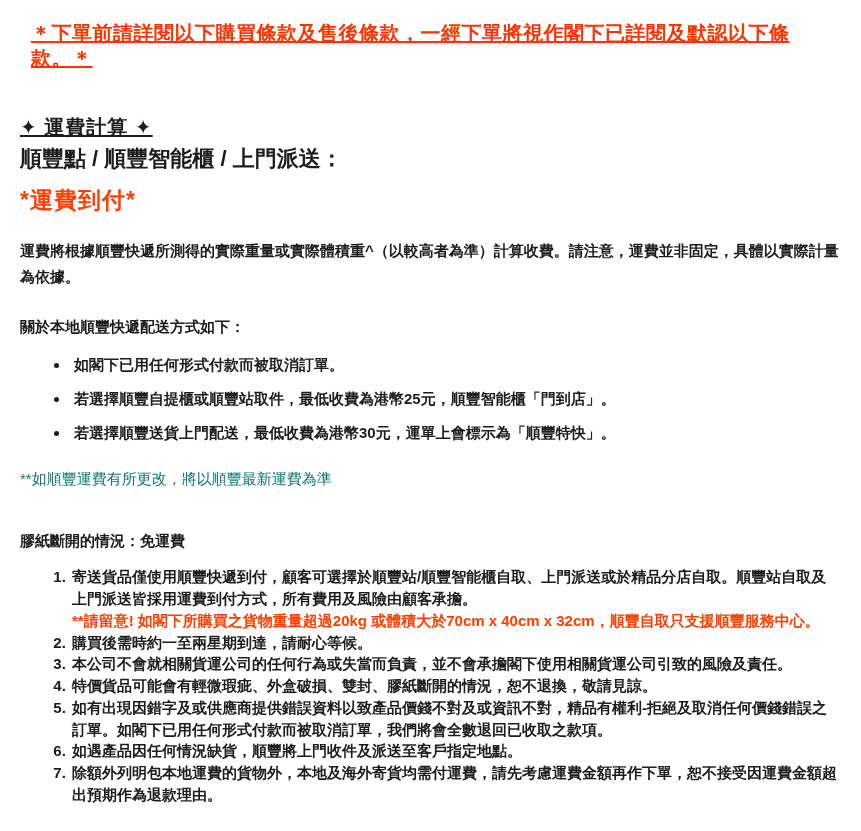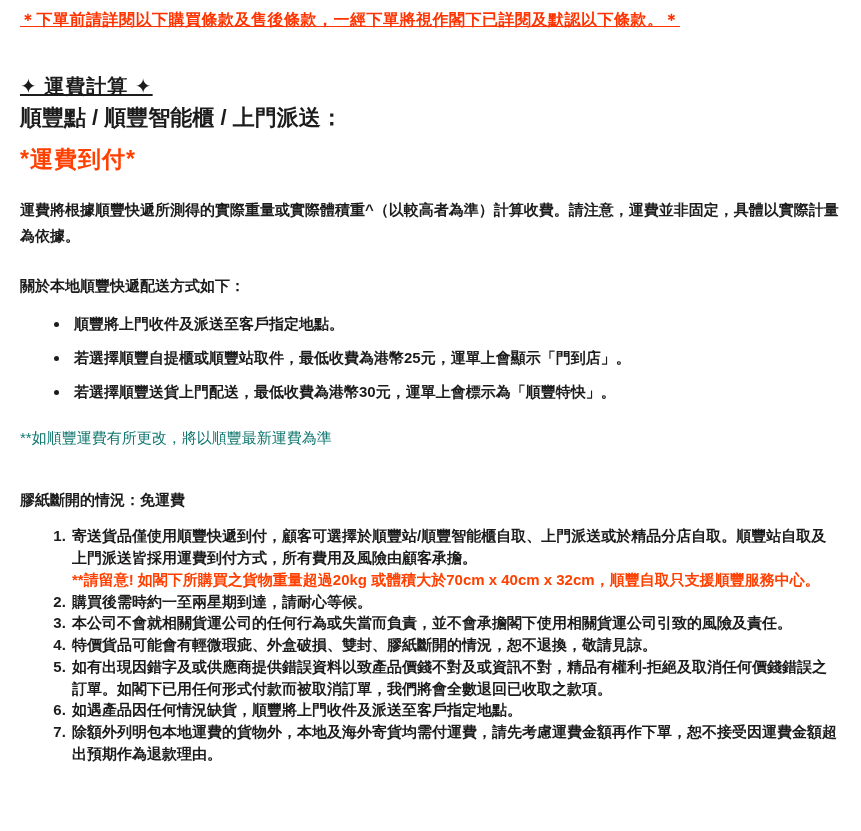--- a/index.html
+++ b/index.html
@@ -13,23 +13,23 @@
   body{
     width:861px;
     min-height:831px;
     font-family:"Liberation Sans","DejaVu Sans",sans-serif;
     color:var(--text);
     font-weight:bold;
   }
   .doc{padding:10px 20px 20px 20px;}
 
   .top-notice{
-    margin:0;
+    margin:11px;
     color:var(--alert-red);
-    font-size:16px;
+    font-size:20px;
     line-height:1.25;
     text-decoration:underline;
     letter-spacing:0.5px;
   }
 
   .sec-heading{
     margin:44px 0 0 0;
     font-size:20px;
     line-height:1.2;
     text-decoration:underline;
@@ -108,22 +108,22 @@
 
   <h1 class="subtitle">順豐點 / 順豐智能櫃 / 上門派送：</h1>
 
   <div class="big-red">*運費到付*</div>
 
   <p class="para">運費將根據順豐快遞所測得的實際重量或實際體積重^（以較高者為準）計算收費。請注意，運費並非固定，具體以實際計量為依據。</p>
 
   <p class="para">關於本地順豐快遞配送方式如下：</p>
 
   <ul class="bullets" id="bullets">
-      <li>順豐將上門收件及派送至客戶指定地點。</li>
-      <li>若選擇順豐自提櫃或順豐站取件，最低收費為港幣25元，運單上會顯示「門到店」。</li>
+      <li>如閣下已用任何形式付款而被取消訂單。</li>
+      <li>若選擇順豐自提櫃或順豐站取件，最低收費為港幣25元，順豐智能櫃「門到店」。</li>
       <li>若選擇順豐送貨上門配送，最低收費為港幣30元，運單上會標示為「順豐特快」。</li>
     </ul>
 
   <p class="note">**如順豐運費有所更改，將以順豐最新運費為準</p>
 
   <p class="para pickup">膠紙斷開的情況：免運費</p>
 
 
   <ol class="terms" id="terms">
       <li><span>寄送貨品僅使用順豐快遞到付，顧客可選擇於</span><span class="seg-underline">順豐站/順豐智能櫃自取、上門派送</span><span>或於</span><span class="seg-underline">精品分店</span><span>自取。順豐站自取及上門派送皆採用運費到付方式，所有費用及風險由顧客承擔。</span><br><span class="seg-warning">**請留意! 如閣下所購買之貨物重量超過20kg 或體積大於70cm x 40cm x 32cm，順豐自取只支援順豐服務中心。</span></li>

